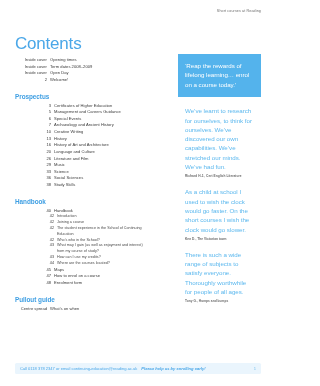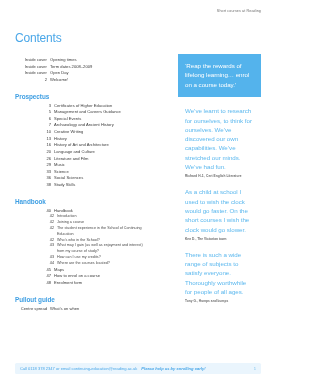--- a/index.html
+++ b/index.html
@@ -31,21 +31,21 @@
     letter-spacing: 0.15px;
     color: #6a6a6a;
     white-space: nowrap;
   }
 
   
   .page-title {
     position: absolute;
     top: 24px;
     left: 15px;
-    font-size: 12px;
+    font-size: 17px;
     font-weight: 400;
     letter-spacing: -0.2px;
     color: #4aa7e8;
     line-height: 1;
   }
 
   
   .left-col {
     position: absolute;
     top: 57px;

